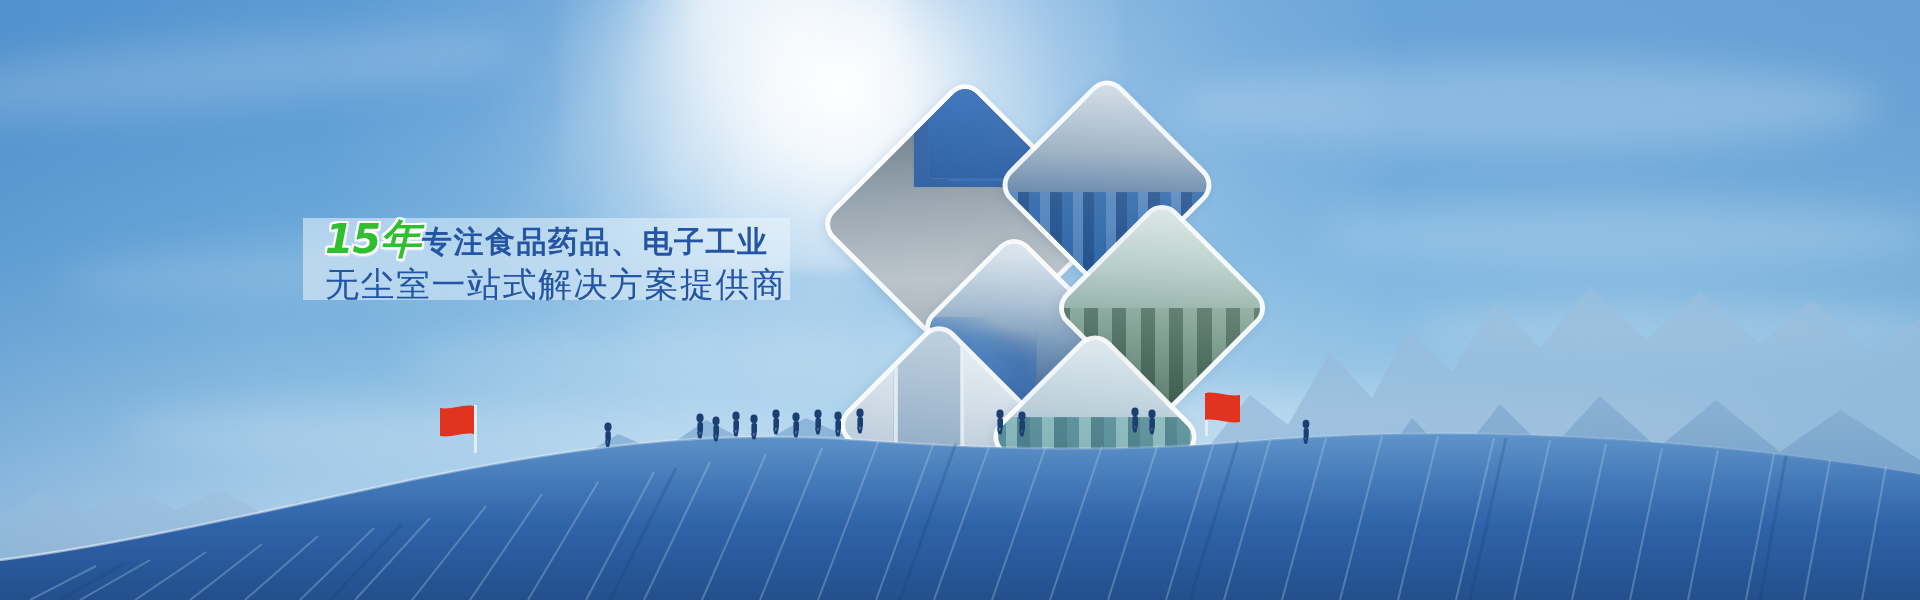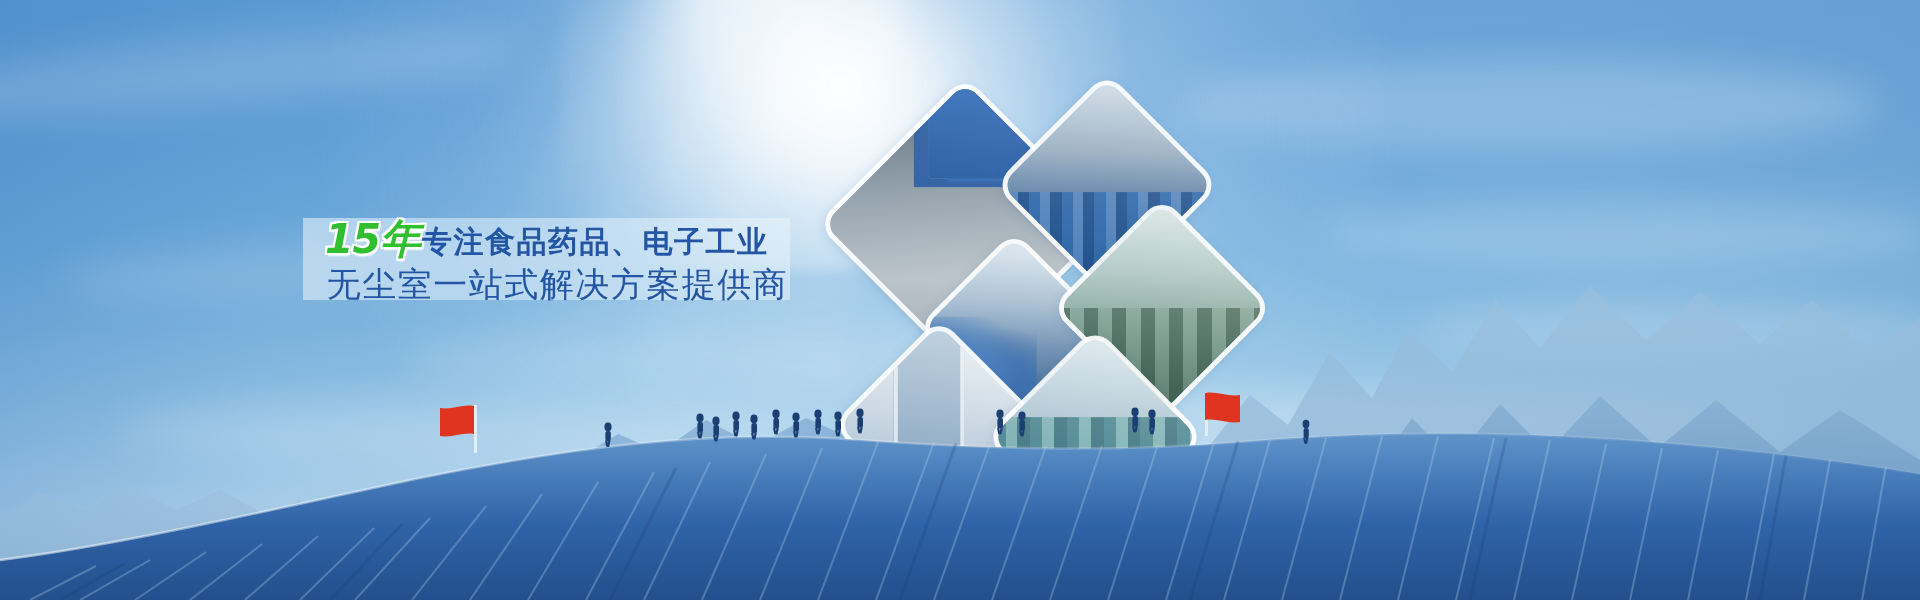--- a/index.html
+++ b/index.html
@@ -136,21 +136,20 @@
     background: linear-gradient(100deg,
       rgba(222,238,249,0.62) 0%,
       rgba(214,234,248,0.60) 30%,
       rgba(228,241,250,0.55) 62%,
       rgba(236,246,252,0.50) 100%);
     display: flex;
     flex-direction: column;
     justify-content: center;
     padding: 0 0 0 22px;
     box-sizing: border-box;
-    text-align: center;
   }
   .headline-row {
     display: flex;
     align-items: baseline;
     line-height: 1;
     white-space: nowrap;
   }
   .years {
     font-family: "DejaVu Sans", sans-serif;
     font-weight: 900;

